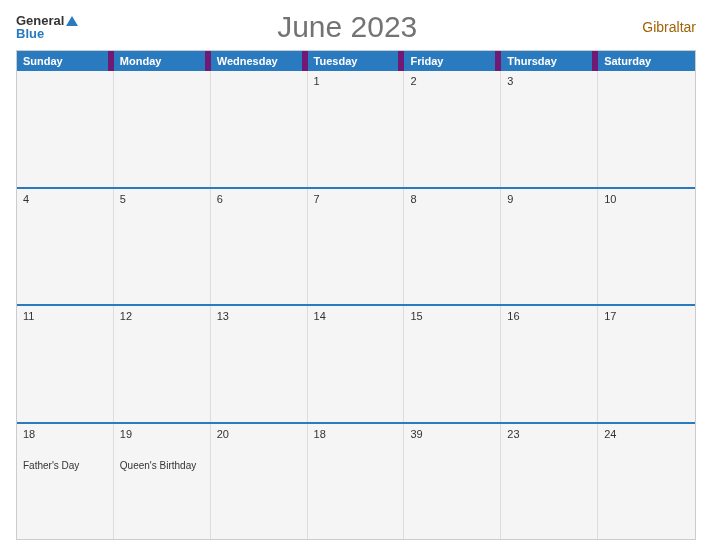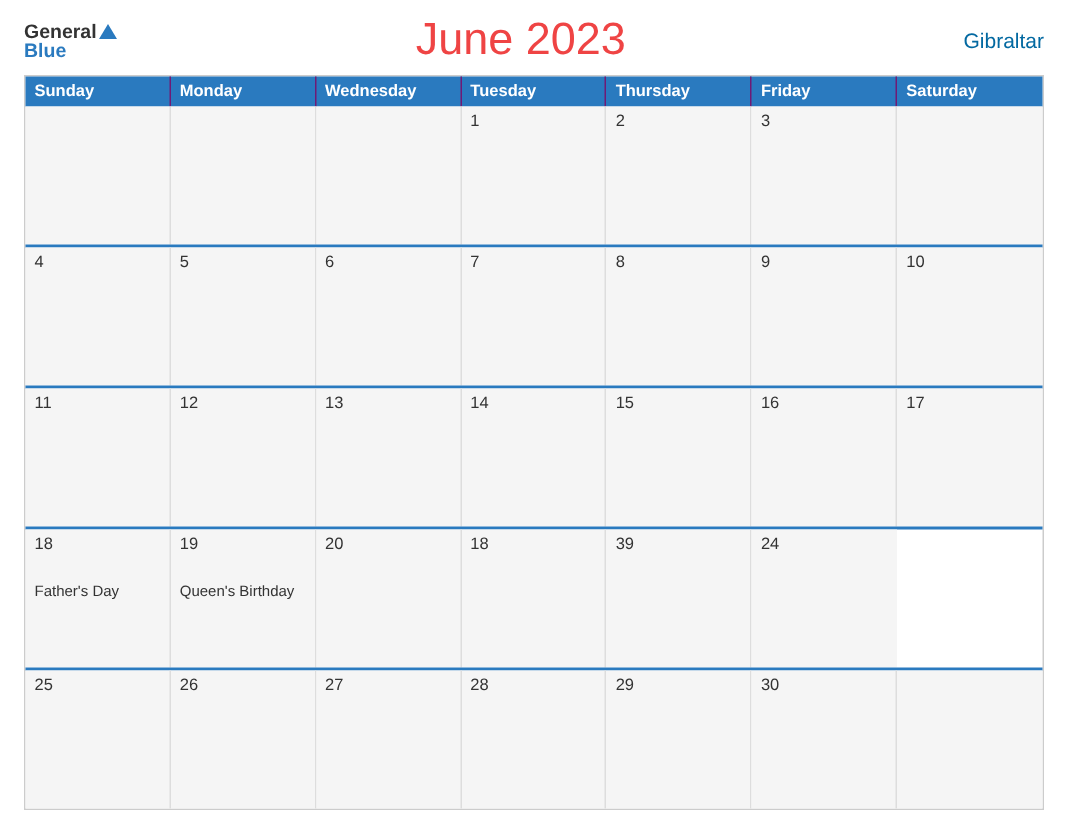--- a/index.html
+++ b/index.html
@@ -50,48 +50,48 @@
       margin-left: 2px;
       vertical-align: middle;
     }
     .logo-top-row {
       display: flex;
       align-items: center;
     }
     .title {
       font-size: 30px;
       font-weight: normal;
-      color: #ef4444;
+      color: #737373;
       text-align: center;
       flex: 1;
     }
     .region {
       font-size: 14px;
-      color: #0369a1;
+      color: #a16207;
       text-align: right;
       min-width: 80px;
     }
     .calendar {
       flex: 1;
       display: flex;
       flex-direction: column;
       border: 1px solid #ccc;
     }
     .calendar-header-row {
       display: grid;
       grid-template-columns: repeat(7, 1fr);
       background: #2a7abf;
     }
     .calendar-header-cell {
       color: #fff;
       font-size: 11px;
       font-weight: bold;
       text-align: left;
       padding: 4px 6px;
-      border-right: 1px solid #701a75;
+      border-right: 6px solid #701a75;
     }
     .calendar-header-cell:last-child {
       border-right: none;
     }
     .calendar-body {
       flex: 1;
       display: flex;
       flex-direction: column;
     }
     .calendar-week {
@@ -147,22 +147,22 @@
     <div class="title">June 2023</div>
     <div class="region">Gibraltar</div>
   </div>
 
   <div class="calendar">
     <div class="calendar-header-row">
     <div class="calendar-header-cell">Sunday</div>
         <div class="calendar-header-cell">Monday</div>
         <div class="calendar-header-cell">Wednesday</div>
         <div class="calendar-header-cell">Tuesday</div>
+        <div class="calendar-header-cell">Friday</div>
         <div class="calendar-header-cell">Thursday</div>
-        <div class="calendar-header-cell">Friday</div>
         <div class="calendar-header-cell">Saturday</div>
       </div>
     <div class="calendar-body">
     <div class="calendar-week">
           <div class="calendar-cell empty"></div>
           <div class="calendar-cell empty"></div>
           <div class="calendar-cell empty"></div>
           <div class="calendar-cell">
             <span class="day-number">1</span>
           </div>
@@ -232,39 +232,21 @@
           <div class="calendar-cell">
             <span class="day-number">20</span>
           </div>
           <div class="calendar-cell">
             <span class="day-number">18</span>
           </div>
           <div class="calendar-cell">
             <span class="day-number">39</span>
           </div>
           <div class="calendar-cell">
+            <span class="day-number">23</span>
+          </div>
+          <div class="calendar-cell">
             <span class="day-number">24</span>
           </div>
-        </div>
-        <div class="calendar-week">
-          <div class="calendar-cell">
-            <span class="day-number">25</span>
-          </div>
-          <div class="calendar-cell">
-            <span class="day-number">26</span>
-          </div>
-          <div class="calendar-cell">
-            <span class="day-number">27</span>
-          </div>
-          <div class="calendar-cell">
-            <span class="day-number">28</span>
-          </div>
-          <div class="calendar-cell">
-            <span class="day-number">29</span>
-          </div>
-          <div class="calendar-cell">
-            <span class="day-number">30</span>
-          </div>
-          <div class="calendar-cell empty"></div>
         </div>
       </div>
   </div>
 </div>
 
 </body></html>

